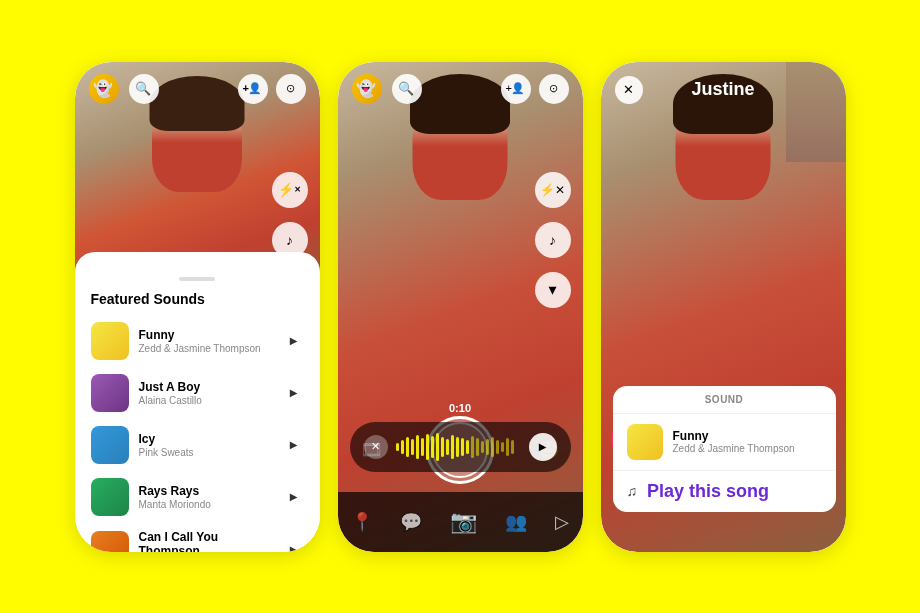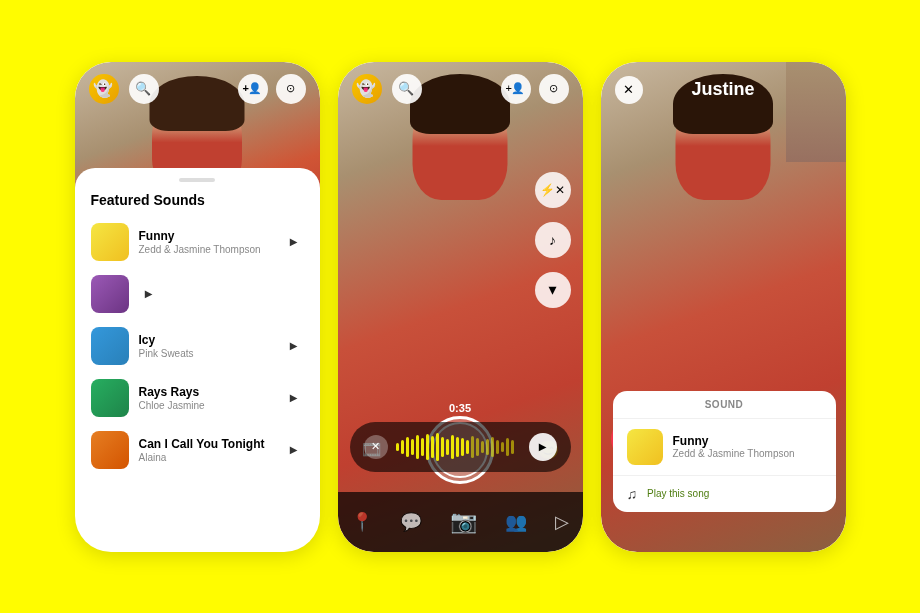--- a/index.html
+++ b/index.html
@@ -82,25 +82,25 @@
     .side-icon {
       width: 36px; height: 36px;
       background: rgba(255,255,255,0.85);
       border-radius: 50%;
       display: flex; align-items: center; justify-content: center;
       font-size: 14px;
     }
     
     .sounds-panel {
       position: absolute;
-      bottom: 8px; left: 0; right: 0;
-      height: 376px;
+      bottom: 0; left: 0; right: 0;
+      height: 300px;
       background: white;
       border-radius: 20px 20px 36px 36px;
-      padding: 10px 0;
+      padding: 25px 0;
       z-index: 20;
     }
     .panel-handle {
       width: 36px; height: 4px;
       background: #ddd;
       border-radius: 2px;
       margin: 0 auto 10px;
     }
     .panel-title {
       font-size: 14px;
@@ -288,21 +288,21 @@
     }
     .popup-song-name { font-size: 12px; font-weight: 700; color: #000; }
     .popup-song-artist { font-size: 10px; color: #888; }
     .popup-play {
       display: flex;
       align-items: center;
       gap: 10px;
       padding: 10px 14px;
     }
     .music-icon { font-size: 14px; color: #333; }
-    .popup-play-text { font-size: 10px; color: #4d7c0f; font-weight: 400; }
+    .popup-play-text { font-size: 18px; color: #6d28d9; font-weight: 700; }
   </style>
 </head>
 <body>
 
 <div class="phones-container">
 
   <div class="phone">
 
     <div class="camera-bg">
 
@@ -338,45 +338,49 @@
         <div class="sound-thumb thumb-funny"></div>
         <div class="sound-info">
           <div class="sound-name">Funny</div>
           <div class="sound-artist">Zedd &amp; Jasmine Thompson</div>
         </div>
         <div class="play-btn">▶</div>
       </div>
 
       <div class="sound-item">
         <div class="sound-thumb thumb-boy"></div>
+        <div class="sound-info">
+          <div class="sound-name">Just A Boy</div>
+          <div class="sound-artist">Alaina Castillo</div>
+        </div>
         <div class="play-btn">▶</div>
       </div>
 
       <div class="sound-item">
         <div class="sound-thumb thumb-icy"></div>
         <div class="sound-info">
           <div class="sound-name">Icy</div>
           <div class="sound-artist">Pink Sweats</div>
         </div>
         <div class="play-btn">▶</div>
       </div>
 
       <div class="sound-item">
         <div class="sound-thumb thumb-manta"></div>
         <div class="sound-info">
           <div class="sound-name">Rays Rays</div>
-          <div class="sound-artist">Chloe Jasmine</div>
+          <div class="sound-artist">Manta Moriondo</div>
         </div>
         <div class="play-btn">▶</div>
       </div>
 
       <div class="sound-item">
         <div class="sound-thumb thumb-can"></div>
         <div class="sound-info">
-          <div class="sound-name">Can I Call You Tonight</div>
+          <div class="sound-name">Can I Call You Thompson</div>
           <div class="sound-artist">Alaina</div>
         </div>
         <div class="play-btn">▶</div>
       </div>
 
     </div>
   </div>
 
   <div class="phone">
 
@@ -400,21 +404,21 @@
     </div>
 
     <div class="right-icons">
       <div class="side-icon" style="font-size:12px;">⚡✕</div>
       <div class="side-icon">♪</div>
       <div class="side-icon" style="font-size:16px;">▾</div>
     </div>
 
     <div class="audio-bar">
       <div style="position:relative;">
-        <div class="time-label">0:35</div>
+        <div class="time-label">0:10</div>
         <div class="waveform-container">
           <div class="close-btn">✕</div>
           <div class="waveform">
 
             <div class="wave-bar" style="height:8px;"></div>
             <div class="wave-bar" style="height:14px;"></div>
             <div class="wave-bar" style="height:20px;"></div>
             <div class="wave-bar" style="height:16px;"></div>
             <div class="wave-bar" style="height:24px;"></div>
             <div class="wave-bar" style="height:18px;"></div>

